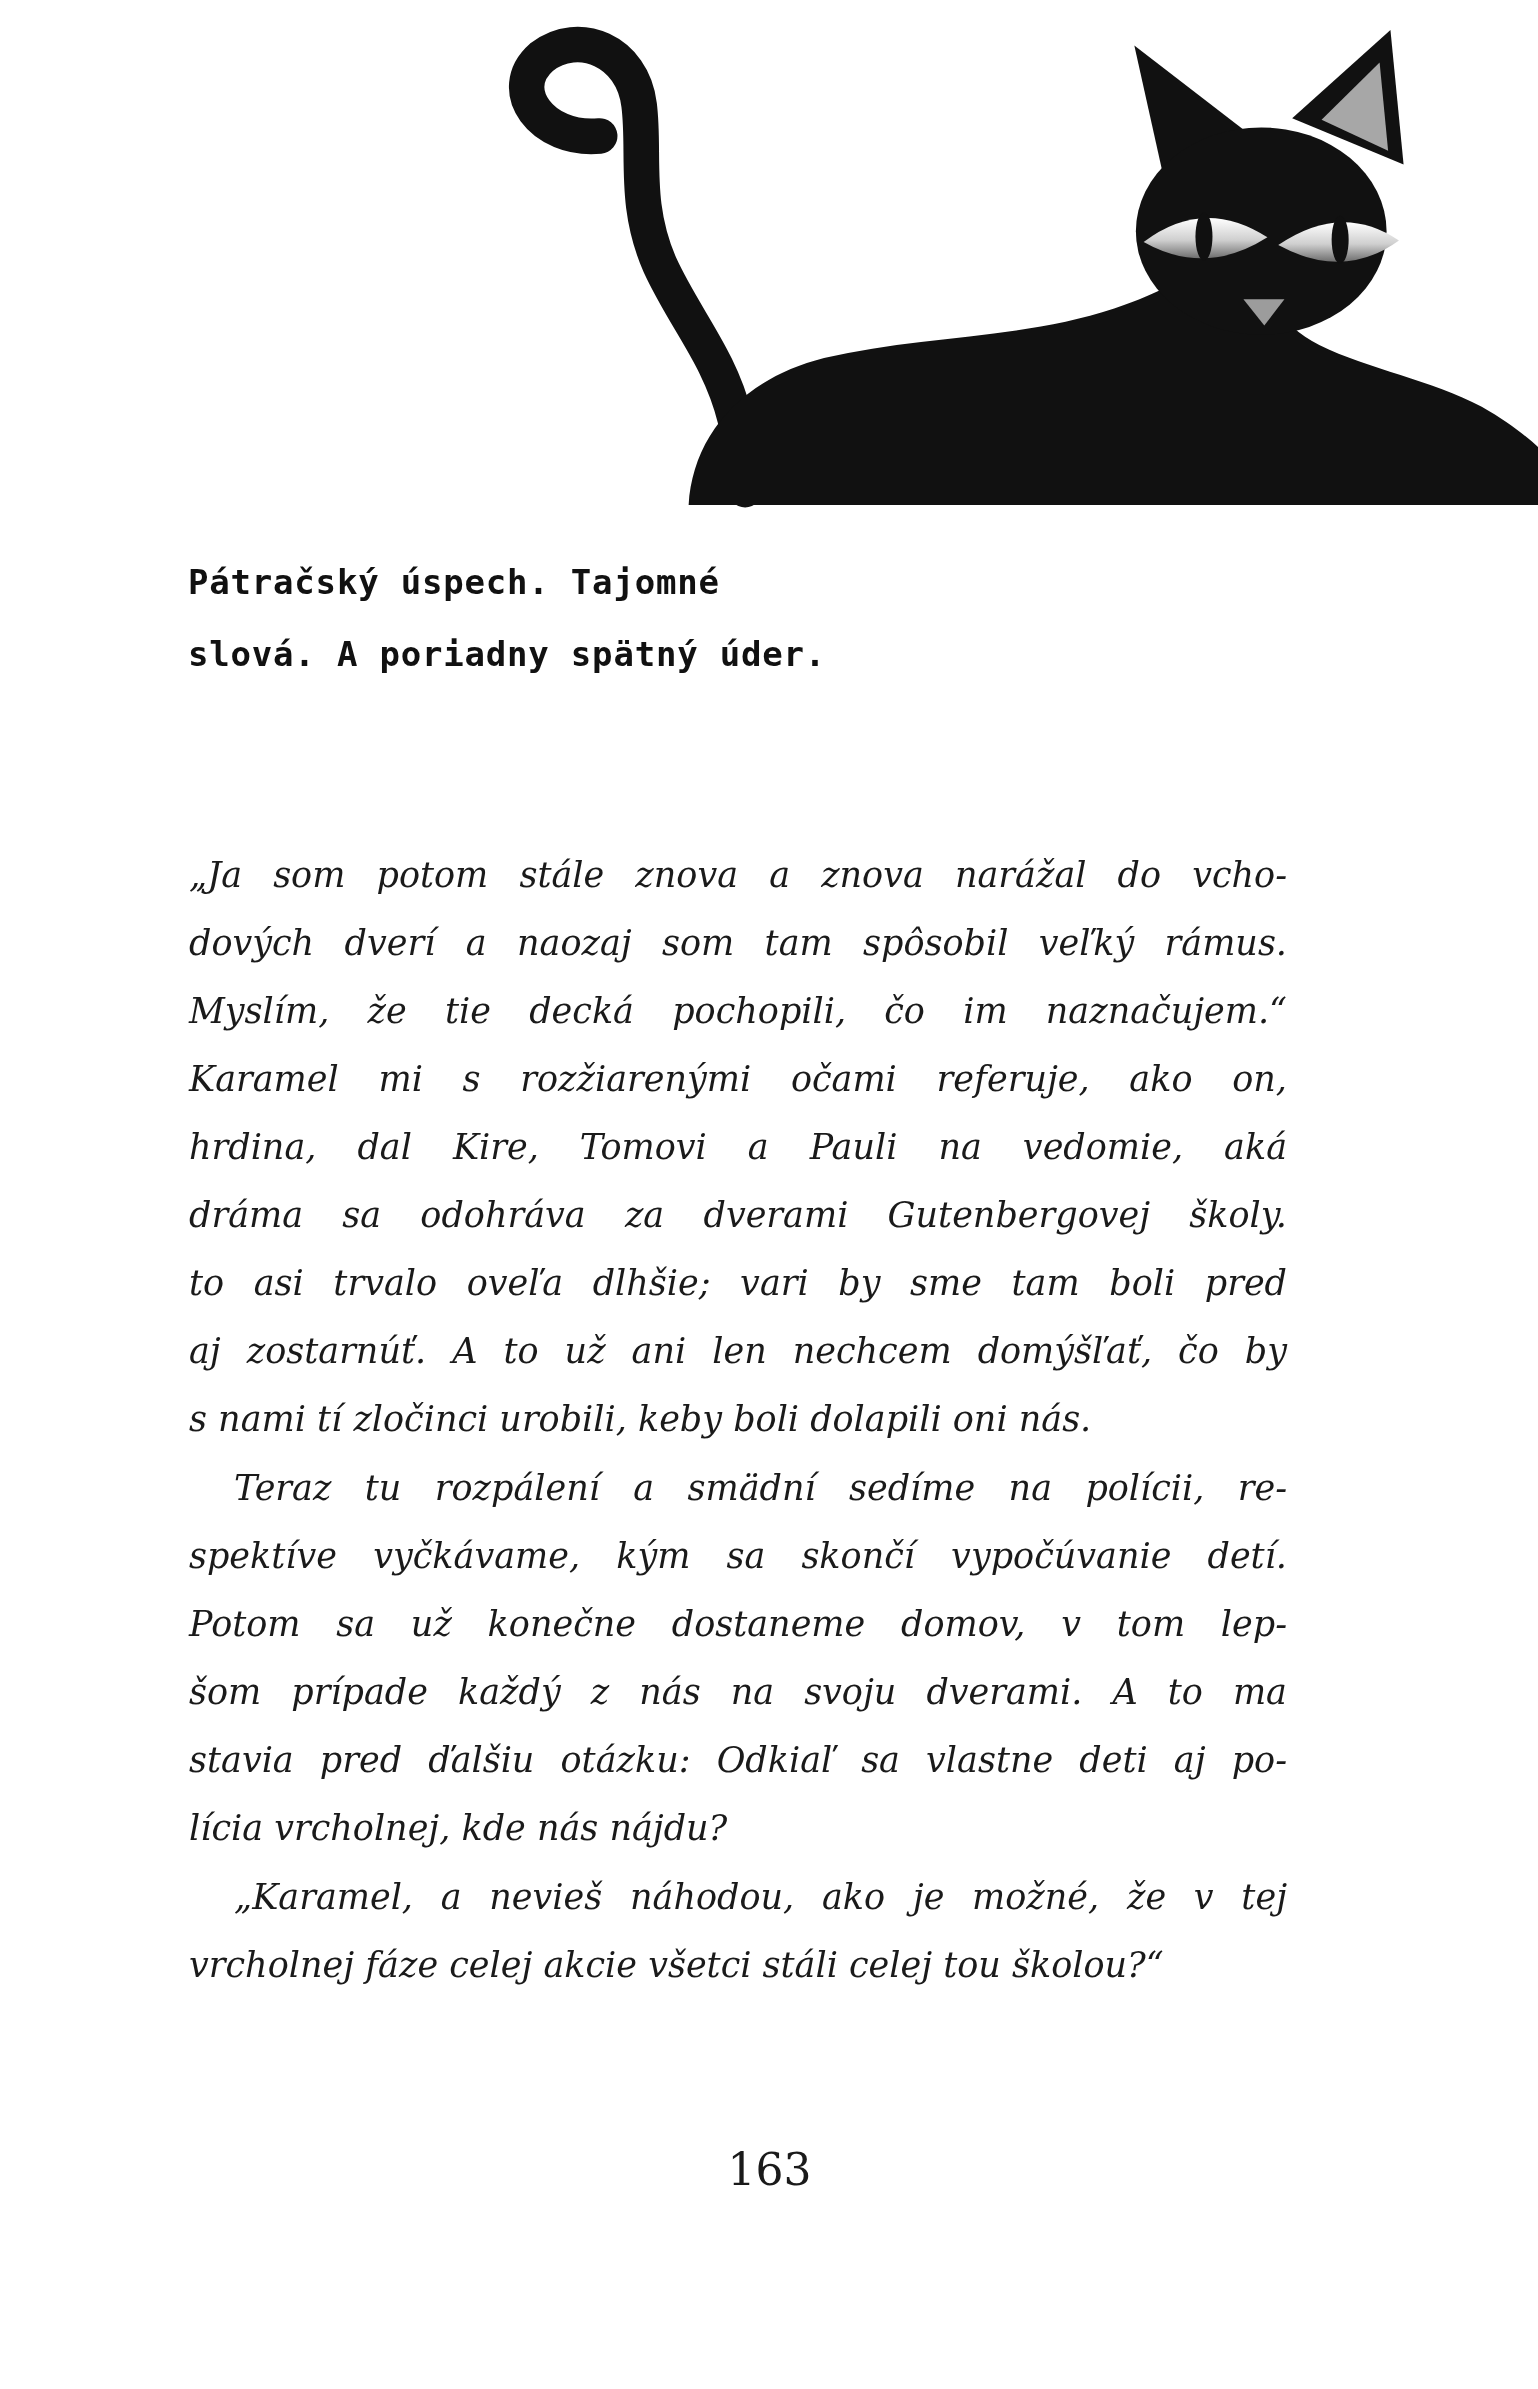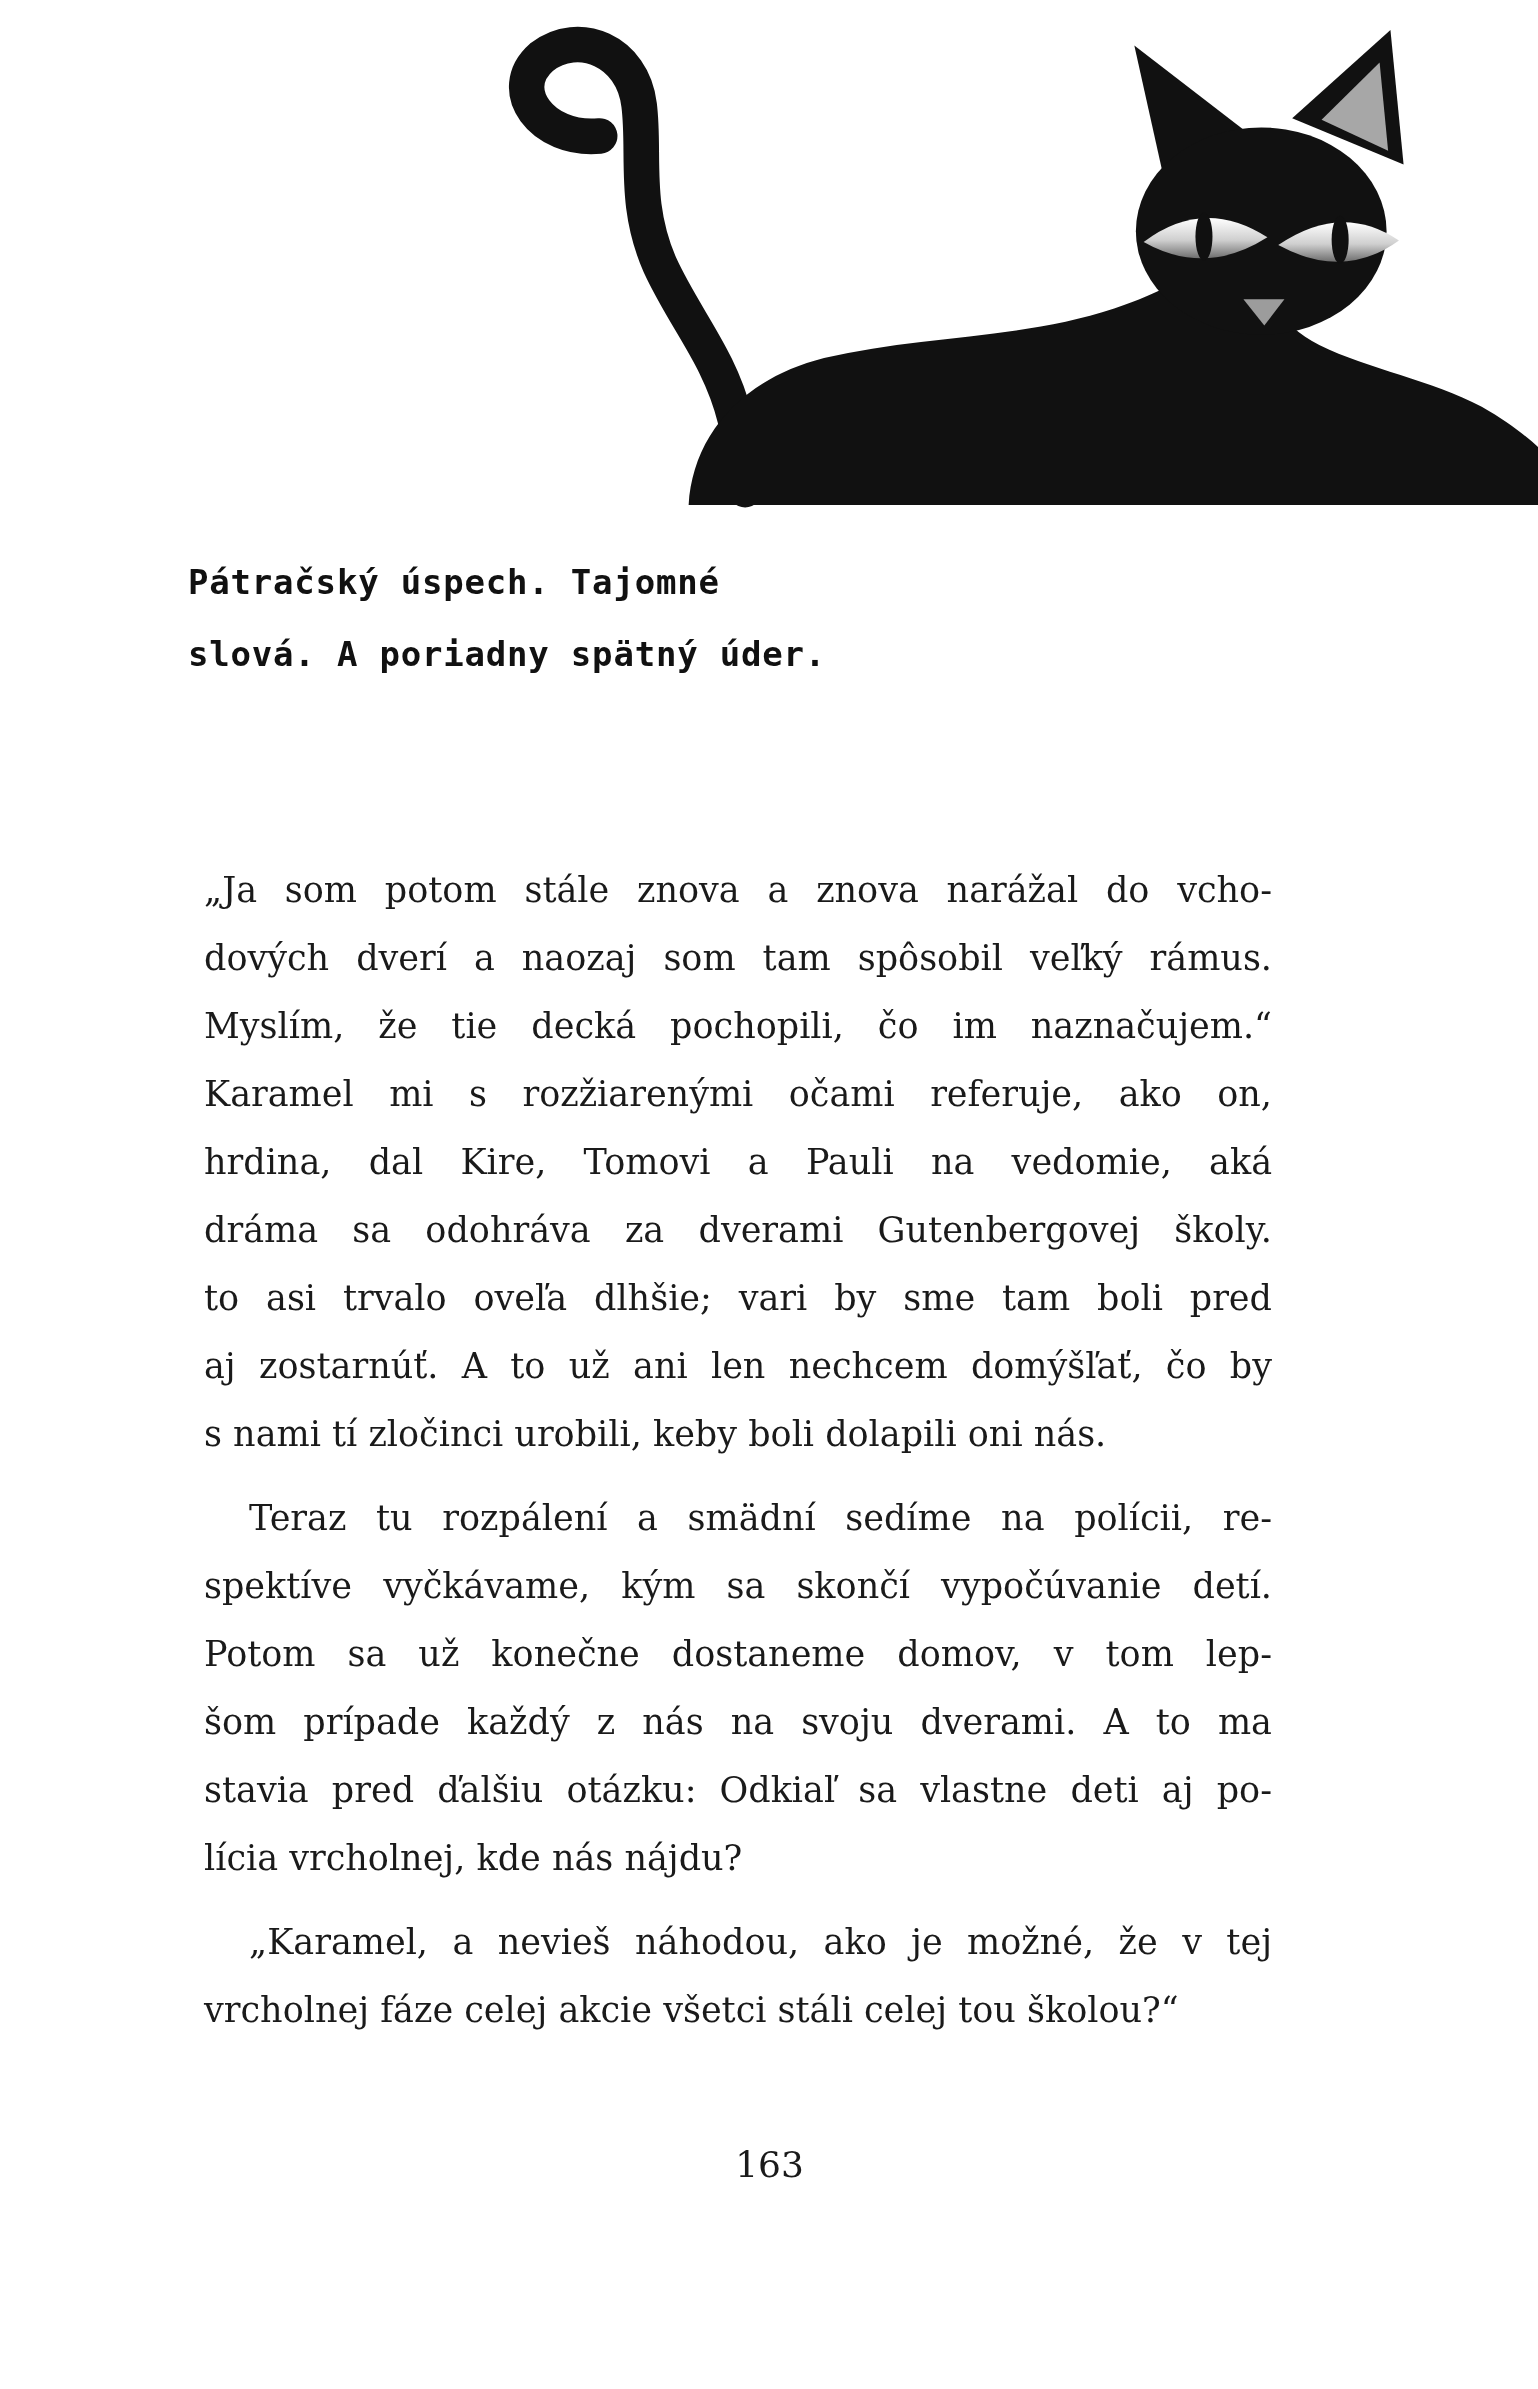--- a/index.html
+++ b/index.html
@@ -34,39 +34,39 @@
   }
   .body-text {
     position: absolute;
     left: 188px;
     top: 840px;
     width: 1100px;
     font-size: 35px;
     line-height: 68px;
     color: #1a1a1a;
   }
-  .para { margin: 16px; }
+  .para { margin: 1px; font-style: italic; }
   .line {
     text-align: justify;
     text-align-last: justify;
     white-space: normal;
   }
   .line.last {
     text-align-last: left;
   }
   .para.indent .line:first-child {
     text-indent: 45px;
   }
   .page-number {
     position: absolute;
     left: 0;
     top: 2144px;
     width: 1539px;
     text-align: center;
-    font-size: 36px;
+    font-size: 44px;
     color: #1a1a1a;
   }
 </style>
 </head>
 <body>
 
 <div class="page">
 
   <svg class="cat-illustration" viewBox="0 0 1989 690" xmlns="http://www.w3.org/2000/svg" aria-hidden="true">
     <defs>

